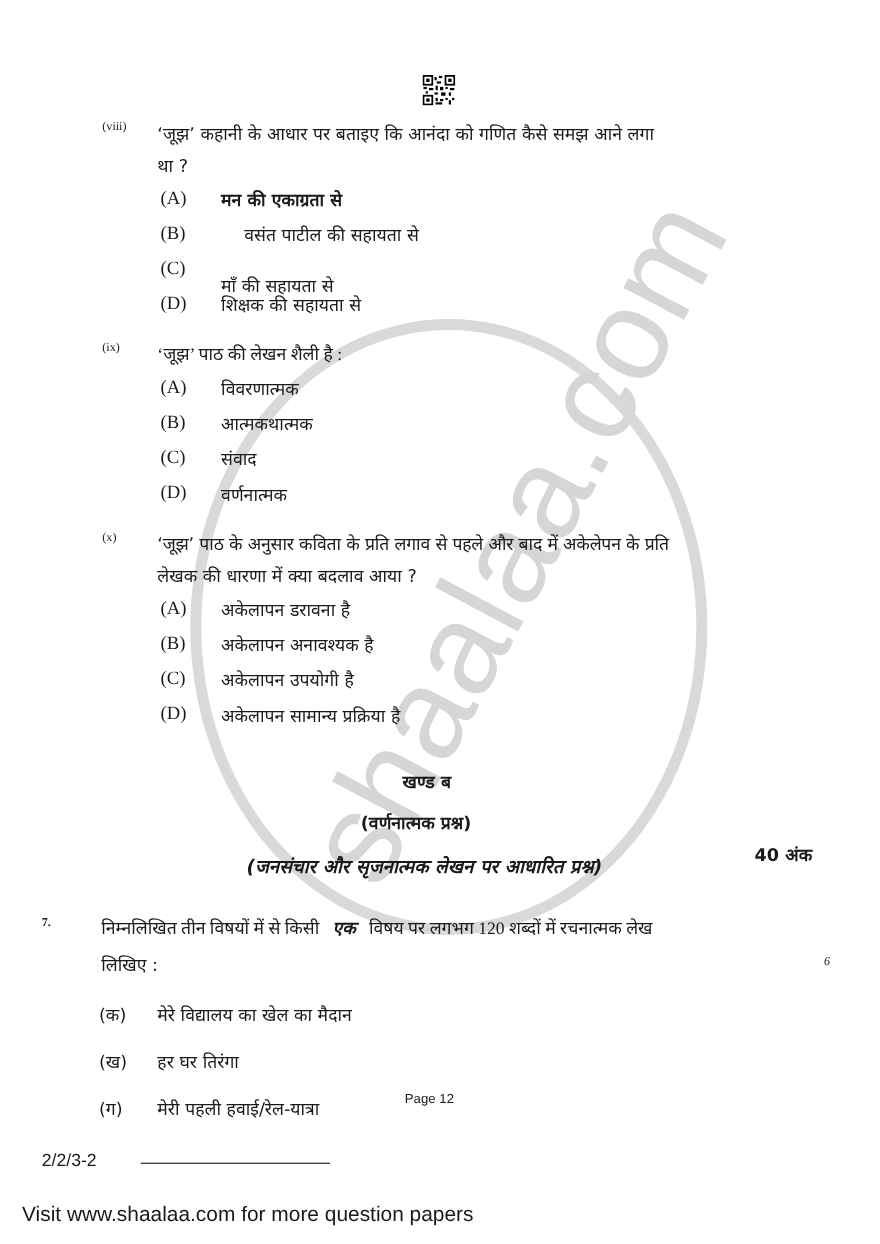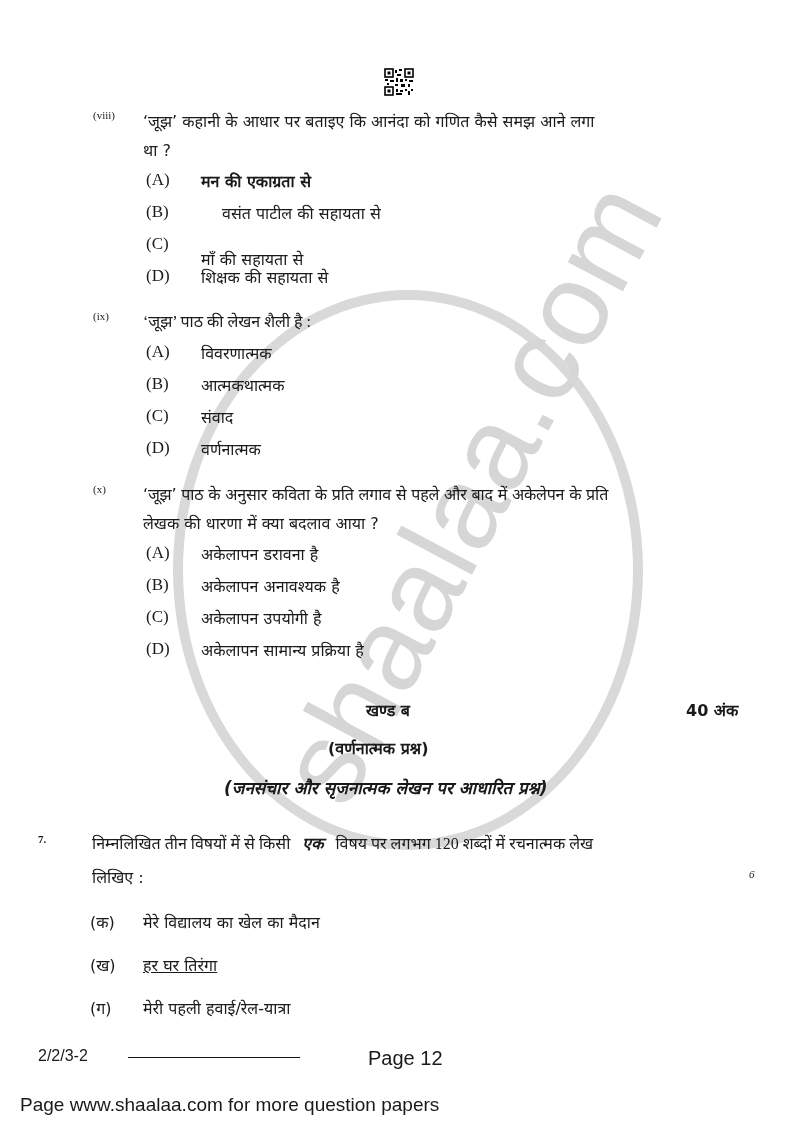--- a/index.html
+++ b/index.html
@@ -156,43 +156,43 @@
       <span class="abs hindi" style="left:201px; top:575px;">अकेलापन अनावश्यक है</span>
       <span class="abs opt-label" style="left:146px; top:607px;">(C)</span>
       <span class="abs hindi" style="left:201px; top:607px;">अकेलापन उपयोगी है</span>
       <span class="abs opt-label" style="left:146px; top:639px;">(D)</span>
       <span class="abs hindi" style="left:201px; top:639px;">अकेलापन सामान्य प्रक्रिया है</span>
     </div>
 
     <div>
       <span class="abs hindi bold" style="left:366px; top:699px;">खण्ड ब</span>
       <span class="abs hindi bold" style="left:328px; top:737px;">(वर्णनात्मक प्रश्न)</span>
-      <span class="abs hindi bold" style="left:686px; top:699px;text-align:right;">40 अंक</span>
+      <span class="abs hindi bold" style="left:686px; top:766px;text-align:right;">40 अंक</span>
       <span class="abs hindi bold" style="left:224px; top:776px; font-size:17px;font-style:italic;">(जनसंचार और सृजनात्मक लेखन पर आधारित प्रश्न)</span>
     </div>
 
     <div>
       <span class="abs q-num bold" style="left:38px; top:833px;">7.</span>
       <span class="abs hindi" style="left:92px; top:832px;font-family:Liberation Serif, serif;">
         <span>निम्नलिखित तीन विषयों में से किसी</span>
         <span class="italic-bold" style="margin:0 8px;">एक</span>
         <span>विषय पर लगभग 120 शब्दों में रचनात्मक लेख</span>
       </span>
       <span class="abs hindi" style="left:92px; top:866px;">लिखिए :</span>
       <span class="abs q-num" style="left:749px; top:868px; font-style:italic;">6</span>
 
       <span class="abs hindi" style="left:90px; top:911px;">(क)</span>
       <span class="abs hindi" style="left:143px; top:911px;">मेरे विद्यालय का खेल का मैदान</span>
       <span class="abs hindi" style="left:90px; top:954px;">(ख)</span>
-      <span class="abs hindi" style="left:143px; top:954px;text-decoration:underline;">हर घर तिरंगा</span>
+      <span class="abs hindi" style="left:143px; top:954px;">हर घर तिरंगा</span>
       <span class="abs hindi" style="left:90px; top:997px;">(ग)</span>
       <span class="abs hindi" style="left:143px; top:997px;">मेरी पहली हवाई/रेल-यात्रा</span>
     </div>
 
     <div>
       <span class="abs footer-code" style="left:38px; top:1047px; font-size:16px;">2/2/3-2</span>
       <div class="footer-line"></div>
-      <span class="abs footer-page" style="left:368px; top:1047px; font-size:20px;">Page 12</span>
-      <span class="abs footer-visit" style="left:20px; top:1094px; font-size:19px;">Page www.shaalaa.com for more question papers</span>
+      <span class="abs footer-page" style="left:368px; top:992px; font-size:12px;">Page 12</span>
+      <span class="abs footer-visit" style="left:20px; top:1094px; font-size:19px;">Visit www.shaalaa.com for more question papers</span>
     </div>
 
   </div>
 </div>
 
 </body></html>

